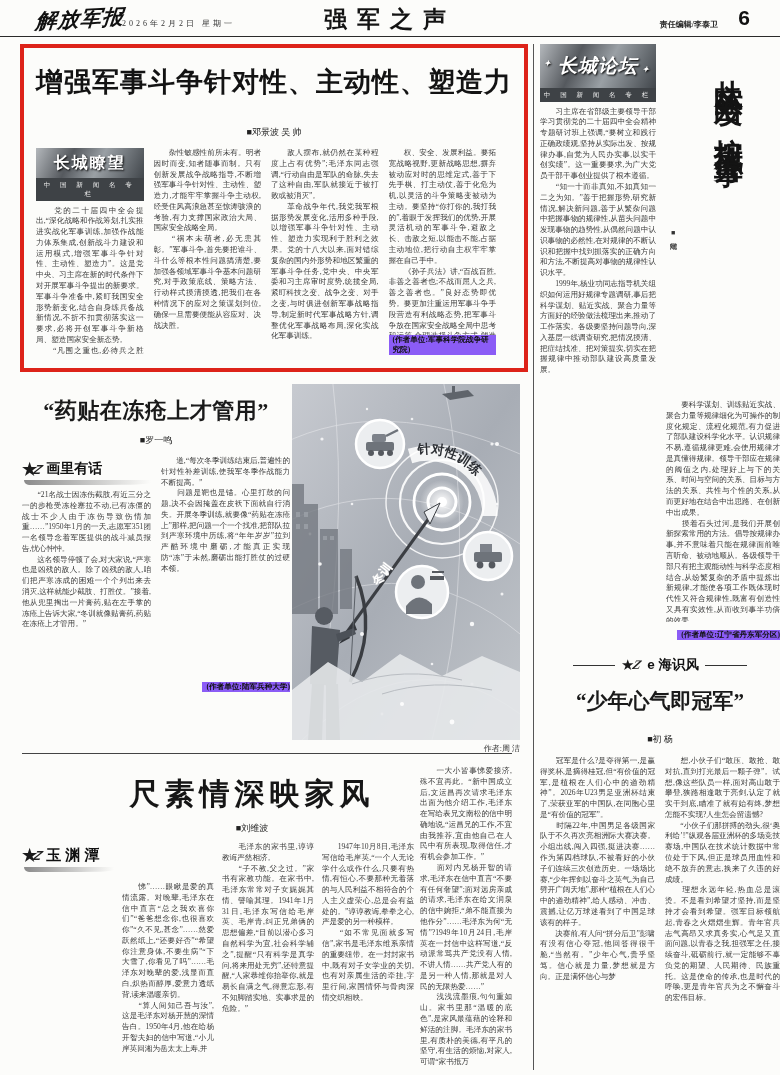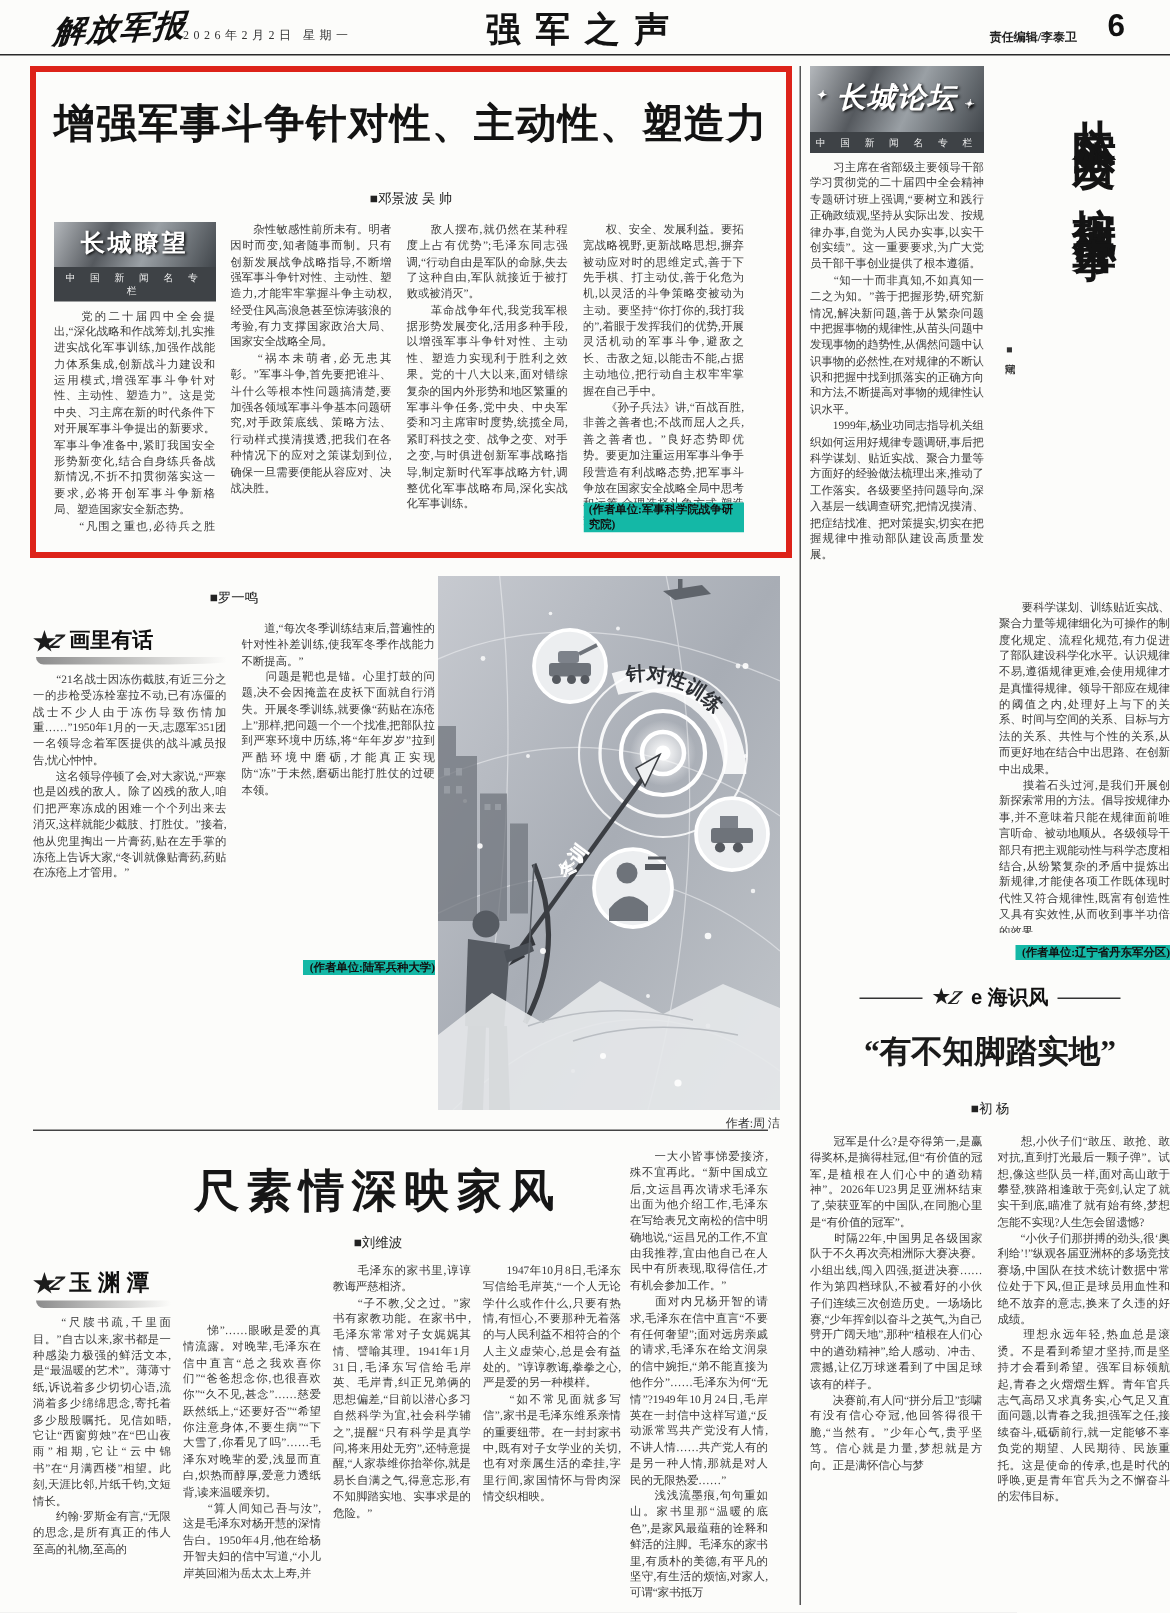--- a/index.html
+++ b/index.html
@@ -23,21 +23,21 @@
   .byline { text-align:center; font-size:9px; color:#222; }
   .attr { font-weight:bold; font-size:7.6px; color:#111; }
   
   .redbox { position:absolute; left:20px; top:44px; width:508px; height:328px; border:4px solid #dd2319; background:#fcfcfa; }
   .main-headline { margin-top:16px; text-align:center; font-family:"Liberation Sans","DejaVu Sans",sans-serif;
                    font-weight:bold; font-size:27px; letter-spacing:1px; color:#131313; }
   .main-byline { margin-top:26px; }
   .main-cols { display:flex; gap:10px; padding:9px 28px 6px 12px; height:222px; }
   .mcol { flex:1; position:relative; overflow:hidden; }
   .mcol .coltext { height:100%; }
-  .attr-abs { position:absolute; bottom:0; right:0; background:#14b8a6; padding-left:4px; }
+  .attr-abs { position:absolute; bottom:0; right:0; background:#8b5cf6; padding-left:4px; }
   
   .gw-logo { width:100%; background:linear-gradient(115deg,#b4b8bc,#55595e 32%,#9aa0a5 58%,#41464b);
              color:#fff; font-family:"Liberation Sans",sans-serif; font-weight:bold; text-align:center;
              text-shadow:1px 1px 2px #000; position:relative; }
   .gw-sub { background:#3e4246; color:#eee; font-size:6.5px; letter-spacing:4px; text-align:center;
             font-family:"Liberation Sans",sans-serif; padding:2.5px 0 2px 0; margin-bottom:5px; }
   .sparkle { position:absolute; color:#fff; font-size:8px; }
   
   .forum { position:absolute; left:540px; top:44px; width:240px; height:600px; }
   .fcol1 { position:absolute; left:0; top:0; width:116px; height:598px; }
@@ -146,20 +146,21 @@
         <div class="vhead">从实际出发　按规律办事</div>
         <div class="vbyline">■闫守斌</div>
       </div>
       <div class="coltext" style="height:222px;">　　要科学谋划、训练贴近实战、聚合力量等规律细化为可操作的制度化规定、流程化规范,有力促进了部队建设科学化水平。认识规律不易,遵循规律更难,会使用规律才是真懂得规律。领导干部应在规律的阈值之内,处理好上与下的关系、时间与空间的关系、目标与方法的关系、共性与个性的关系,从而更好地在结合中出思路、在创新中出成果。
 　　摸着石头过河,是我们开展创新探索常用的方法。倡导按规律办事,并不意味着只能在规律面前唯言听命、被动地顺从。各级领导干部只有把主观能动性与科学态度相结合,从纷繁复杂的矛盾中提炼出新规律,才能使各项工作既体现时代性又符合规律性,既富有创造性又具有实效性,从而收到事半功倍的效果。</div>
       <div class="attr attr-abs" style="position:absolute; bottom:2px; right:0;">(作者单位:辽宁省丹东军分区)</div>
     </div>
   </div>
 
   <div class="cartoon">
+    <div class="c-headline">“药贴在冻疮上才管用”</div>
     <div class="byline c-byline">■罗一鸣</div>
     <div class="c-cols">
       <div class="ccol">
         <div class="colhead">
           <span class="star">★</span>
             <span class="zed">Z</span>
           <span>画里有话</span>
         </div>
         <div class="swoosh"></div>
         <div class="coltext" style="height:212px;">　　“21名战士因冻伤截肢,有近三分之一的步枪受冻栓塞拉不动,已有冻僵的战士不少人由于冻伤导致伤情加重……”1950年1月的一天,志愿军351团一名领导念着军医提供的战斗减员报告,忧心忡忡。
@@ -306,22 +307,20 @@
     <div class="f-headline">尺素情深映家风</div>
     <div class="byline f-byline">■刘维波</div>
 
     <div class="fam-col" style="left:0; top:80px; width:92px; height:228px;">
       <div class="colhead" style="font-size:15px;">
         <span class="star">★</span>
           <span class="zed">Z</span>
         <span>玉 渊 潭</span>
       </div>
       <div class="swoosh"></div>
-      <div class="coltext" style="height:186px;">　　“尺牍书疏,千里面目。”自古以来,家书都是一种感染力极强的鲜活文本,是“最温暖的艺术”。薄薄寸纸,诉说着多少切切心语,流淌着多少绵绵思念,寄托着多少殷殷嘱托。见信如晤,它让“西窗剪烛”在“巴山夜雨”相期,它让“云中锦书”在“月满西楼”相望。此刻,天涯比邻,片纸千钧,文短情长。
-　　约翰·罗斯金有言,“无限的思念,是所有真正的伟人至高的礼物,至高的</div>
     </div>
     <div class="fam-col" style="left:100px; top:92px; width:92px; height:228px;margin-top:28px;">
       <div class="coltext" style="height:228px;">　　悌”……眼瞅是爱的真情流露。对晚辈,毛泽东在信中直言“总之我欢喜你们”“爸爸想念你,也很喜欢你”“久不见,甚念”……慈爱跃然纸上,“还要好否”“希望你注意身体,不要生病”“下大雪了,你看见了吗”……毛泽东对晚辈的爱,浅显而直白,炽热而醇厚,爱意力透纸背,读来温暖亲切。
 　　“算人间知己吾与汝”,这是毛泽东对杨开慧的深情告白。1950年4月,他在给杨开智夫妇的信中写道,“小儿岸英回湘为岳太太上寿,并</div>
     </div>
     <div class="fam-col" style="left:200px; top:80px; width:92px; height:228px;">
       <div class="coltext" style="height:228px;">　　毛泽东的家书里,谆谆教诲严慈相济。
 　　“子不教,父之过。”家书有家教功能。在家书中,毛泽东常常对子女娓娓其情、譬喻其理。1941年1月31日,毛泽东写信给毛岸英、毛岸青,纠正兄弟俩的思想偏差,“目前以潜心多习自然科学为宜,社会科学辅之”,提醒“只有科学是真学问,将来用处无穷”,还特意提醒,“人家恭维你抬举你,就是易长自满之气,得意忘形,有不知脚踏实地、实事求是的危险。”</div>
     </div>
     <div class="fam-col" style="left:300px; top:80px; width:92px; height:228px;">
@@ -336,21 +335,21 @@
   </div>
 
   <div class="youth">
     <div class="ehead">
       <span class="rule"></span>
       <span class="star" style="font-size:15px;">★</span>
         <span class="zed">Z</span>
       <span class="t">e 海识风</span>
       <span class="rule"></span>
     </div>
-    <div class="y-headline">“有不知脚踏实地”</div>
+    <div class="y-headline">“少年心气即冠军”</div>
     <div class="byline y-byline">■初  杨</div>
     <div class="y-cols">
       <div class="ycol coltext">　　冠军是什么?是夺得第一,是赢得奖杯,是摘得桂冠,但“有价值的冠军,是植根在人们心中的遒劲精神”。2026年U23男足亚洲杯结束了,荣获亚军的中国队,在同胞心里是“有价值的冠军”。
 　　时隔22年,中国男足各级国家队于不久再次亮相洲际大赛决赛。小组出线,闯入四强,挺进决赛……作为第四档球队,不被看好的小伙子们连续三次创造历史。一场场比赛,“少年挥剑以奋斗之英气,为自己劈开广阔天地”,那种“植根在人们心中的遒劲精神”,给人感动、冲击、震撼,让亿万球迷看到了中国足球该有的样子。
 　　决赛前,有人问“拼分后卫”彭啸有没有信心夺冠,他回答得很干脆,“当然有。”少年心气,贵乎坚笃。信心就是力量,梦想就是方向。正是满怀信心与梦</div>
       <div class="ycol coltext">　　想,小伙子们“敢压、敢抢、敢对抗,直到打光最后一颗子弹”。试想,像这些队员一样,面对高山敢于攀登,狭路相逢敢于亮剑,认定了就实干到底,瞄准了就有始有终,梦想怎能不实现?人生怎会留遗憾?
 　　“小伙子们那拼搏的劲头,很‘奥利给’!”纵观各届亚洲杯的多场竞技赛场,中国队在技术统计数据中常位处于下风,但正是球员用血性和绝不放弃的意志,换来了久违的好成绩。
 　　理想永远年轻,热血总是滚烫。不是看到希望才坚持,而是坚持才会看到希望。强军目标领航起,青春之火熠熠生辉。青年官兵志气高昂又求真务实,心气足又直面问题,以青春之我,担强军之任,接续奋斗,砥砺前行,就一定能够不辜负党的期望、人民期待、民族重托。这是使命的传承,也是时代的呼唤,更是青年官兵为之不懈奋斗的宏伟目标。</div>
     </div>
   </div>

